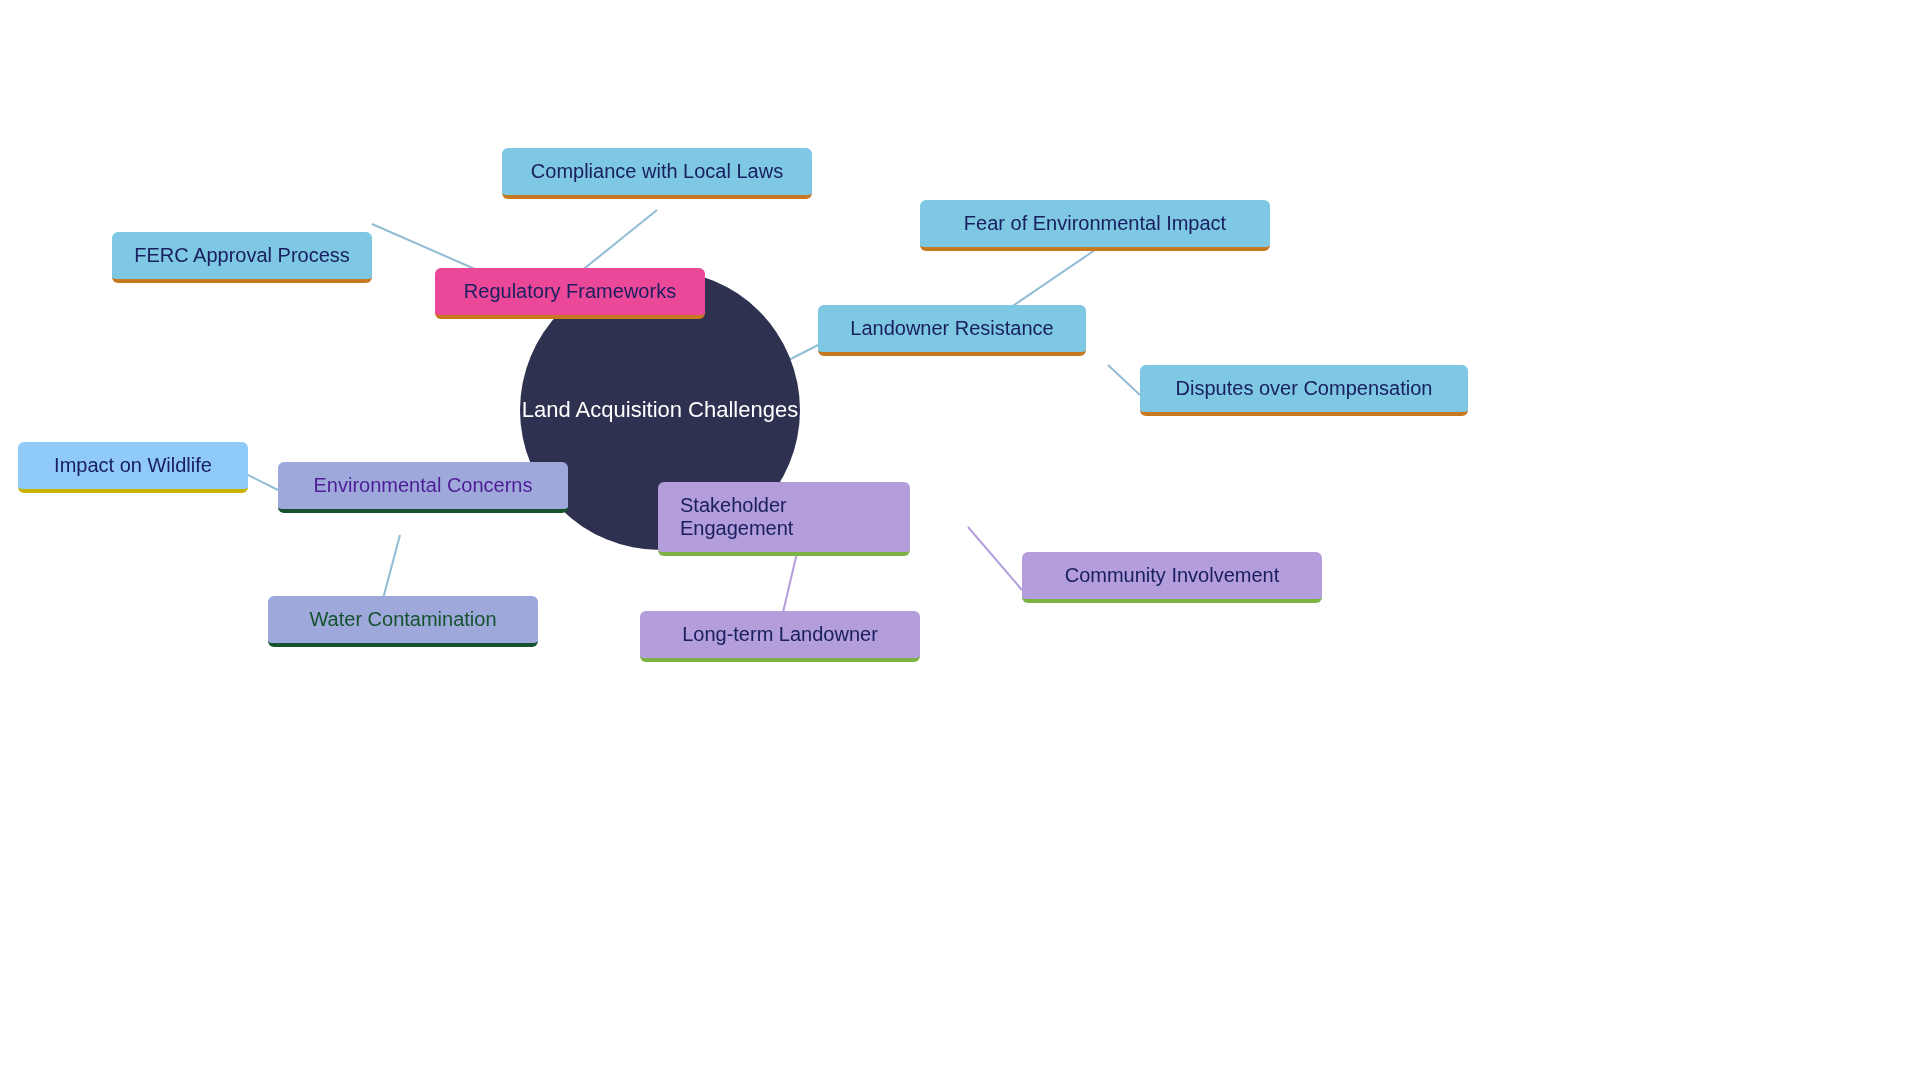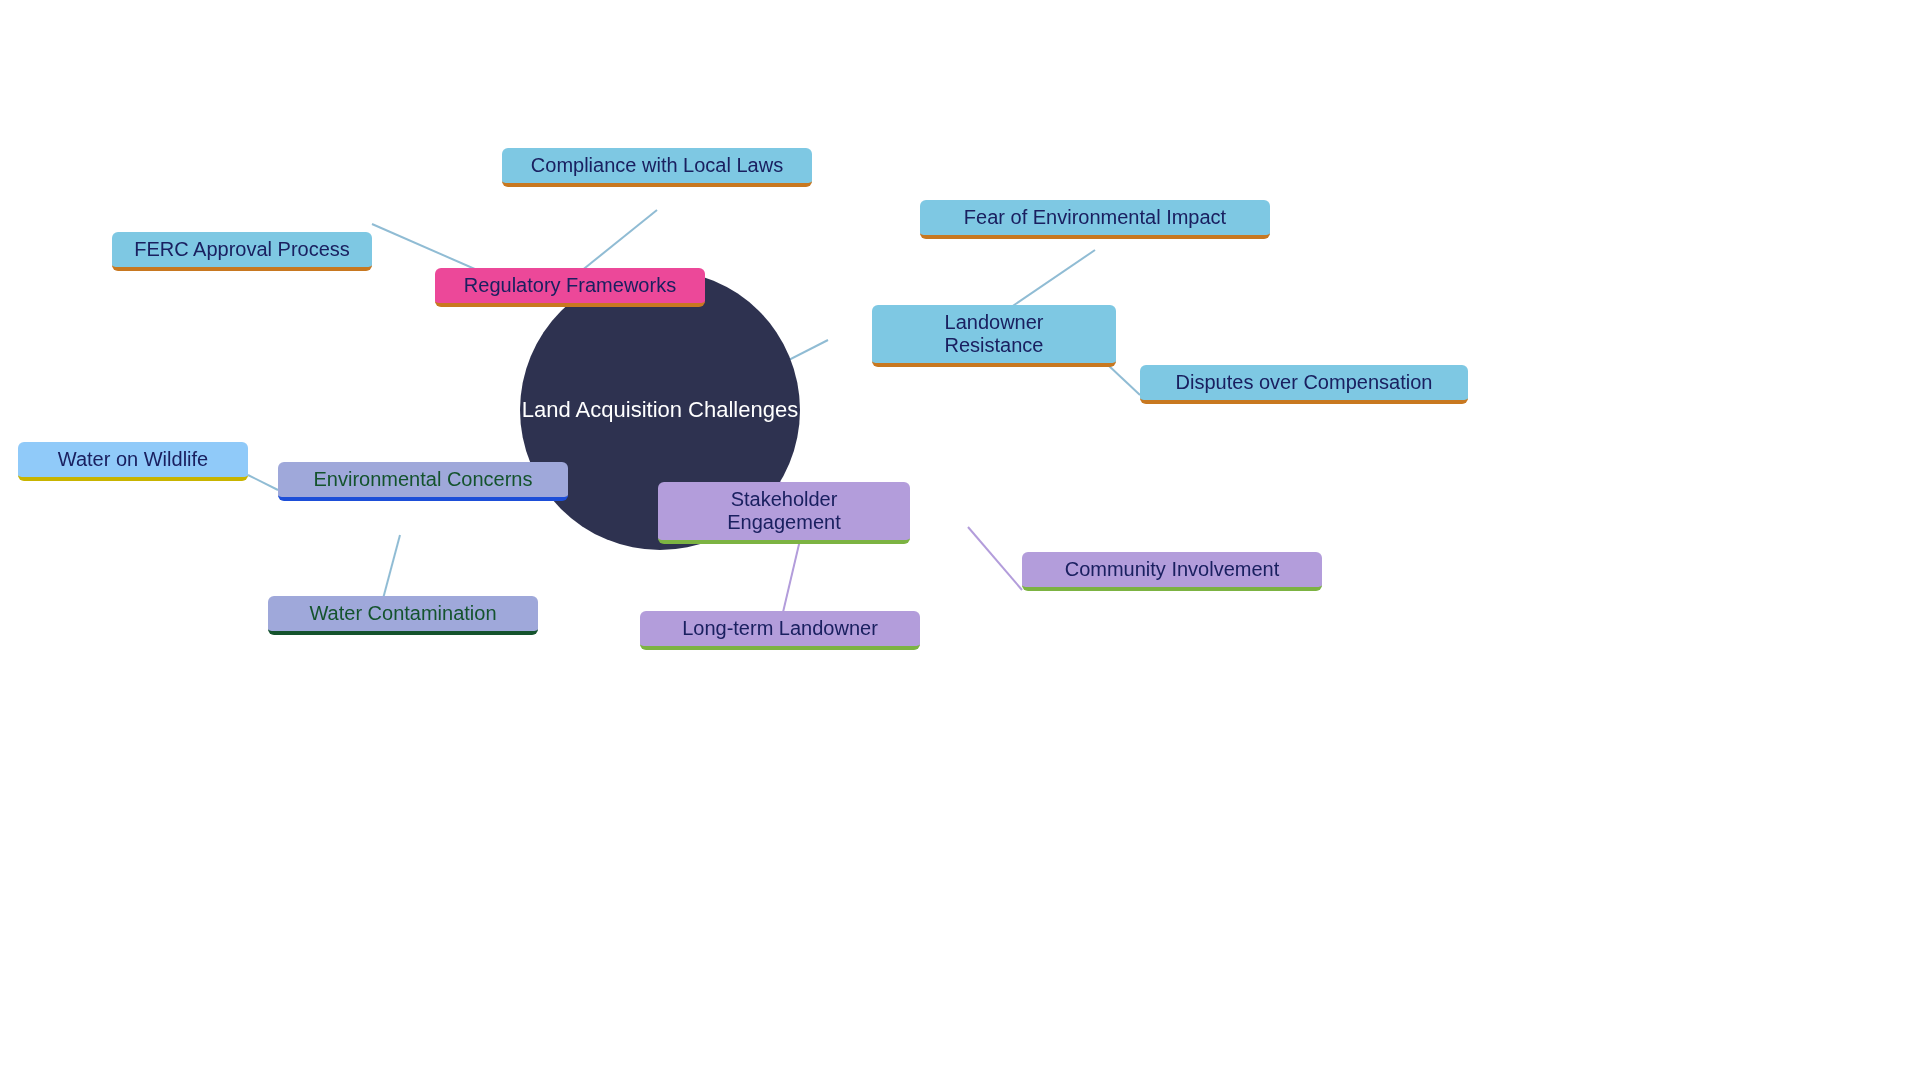--- a/index.html
+++ b/index.html
@@ -35,28 +35,28 @@
       font-size: 22px;
       font-weight: 500;
       z-index: 10;
       left: 520px;
       top: 270px;
     }
 
     .node {
       position: absolute;
       border-radius: 6px;
-      padding: 6px 22px;
+      padding: 12px 22px;
       font-size: 20px;
       font-weight: 500;
       z-index: 10;
       display: flex;
       align-items: center;
       justify-content: center;
-      text-align: center;
+      text-align: left;
     }
 
     .node-blue {
       background: #7ec8e3;
       color: #1a2060;
       border-bottom: 4px solid #c87820;
     }
 
     .node-purple {
       background: #b39ddb;
@@ -87,23 +87,23 @@
       color: #1a2060;
     }
 
     #node-fear {
       left: 920px;
       top: 200px;
       width: 350px;
     }
 
     #node-landowner {
-      left: 872px;
+      left: 818px;
       top: 305px;
-      width: 244px;
+      width: 268px;
     }
 
     #node-disputes {
       left: 1140px;
       top: 365px;
       width: 328px;
     }
 
     #node-wildlife {
       left: 18px;
@@ -193,24 +193,24 @@
 
 <div class="node node-blue" id="node-landowner">
   <span>Landowner Resistance</span>
 </div>
 
 <div class="node node-blue" id="node-disputes">
   <span>Disputes over Compensation</span>
 </div>
 
 <div class="node node-purple" id="node-wildlife" style="background:#90caf9; color:#1a2060; border-bottom:4px solid #c8b400;">
-  <span>Water on Wildlife</span>
-</div>
-
-<div class="node" id="node-env" style="background:#9fa8da; color:#14532d; border-bottom:4px solid #1d4ed8;">
+  <span>Impact on Wildlife</span>
+</div>
+
+<div class="node" id="node-env" style="background:#9fa8da; color:#4c1d95; border-bottom:4px solid #14532d;">
   <span>Environmental Concerns</span>
 </div>
 
 <div class="node" id="node-water" style="background:#9fa8da; color:#14532d; border-bottom:4px solid #14532d;">
   <span>Water Contamination</span>
 </div>
 
 <div class="node node-purple" id="node-stakeholder">
   <span>Stakeholder Engagement</span>
 </div>

